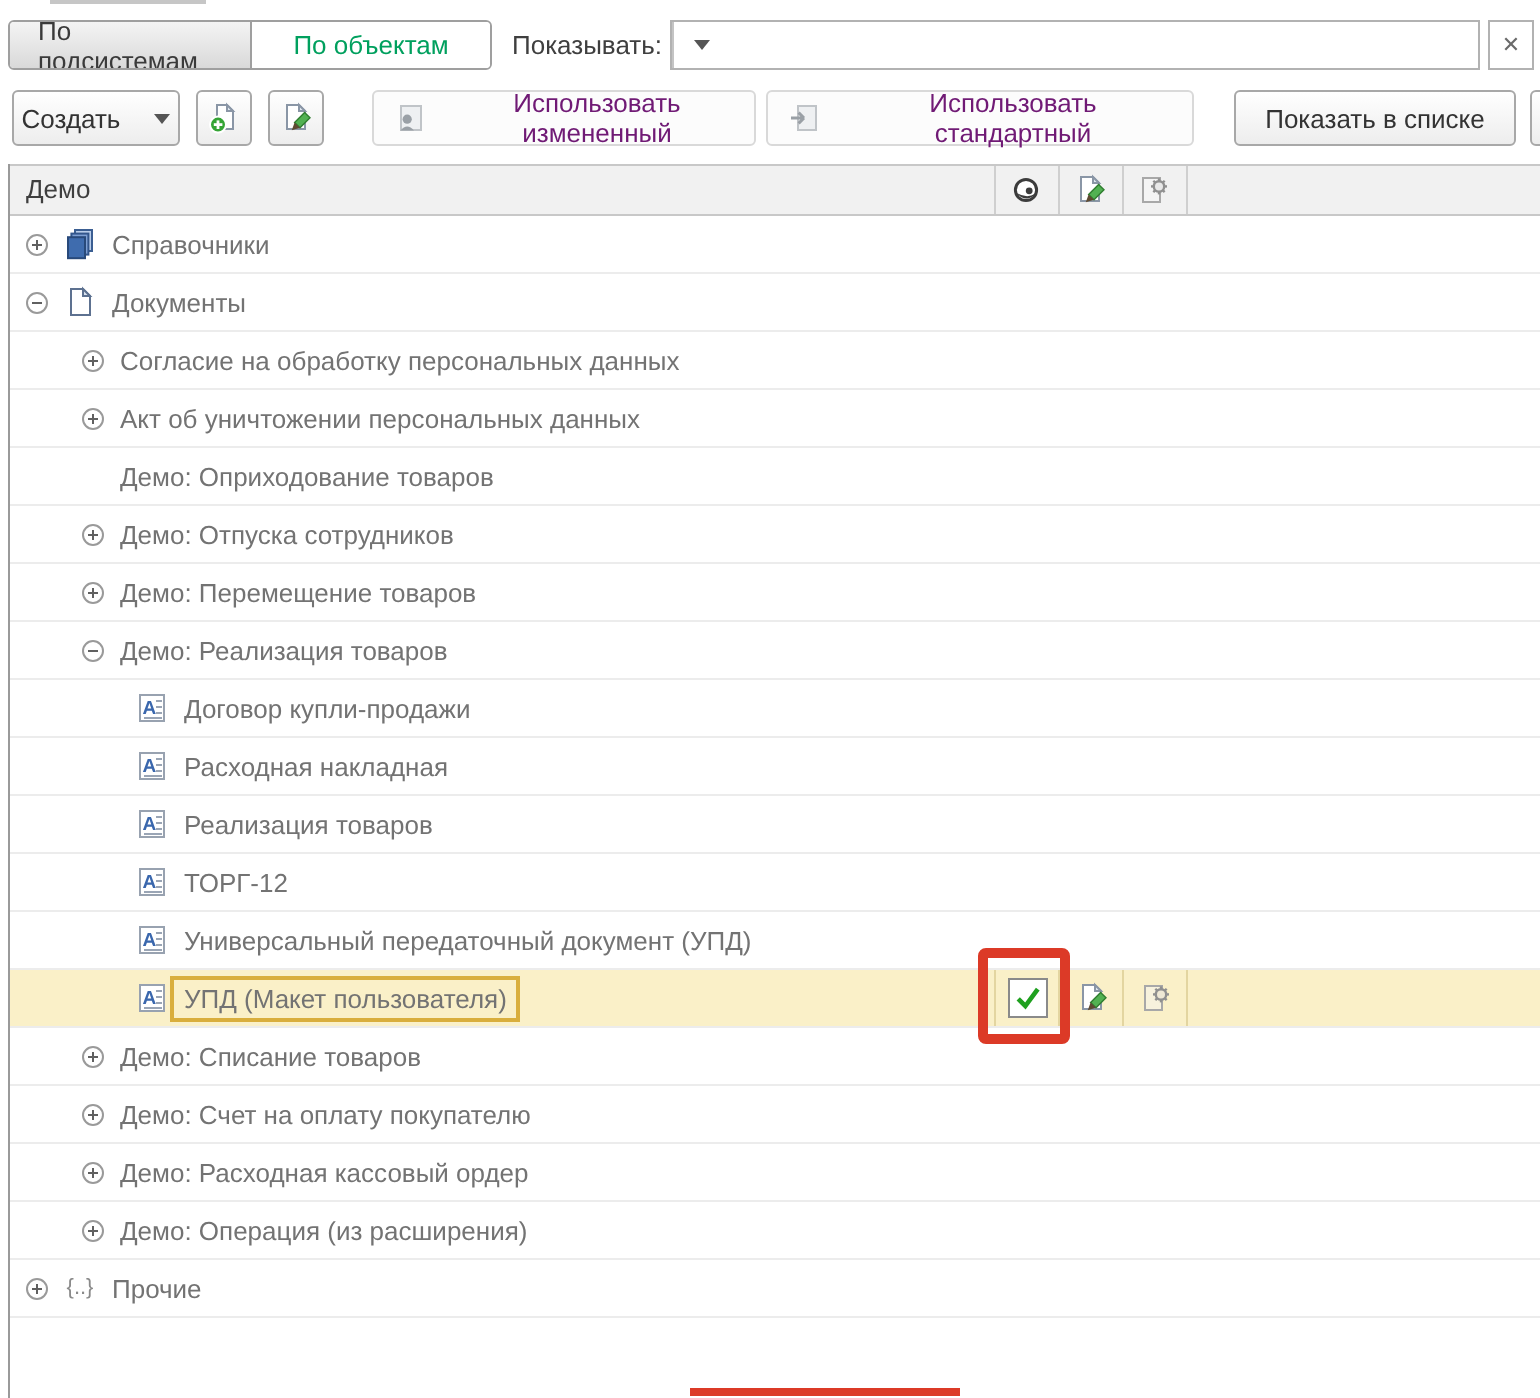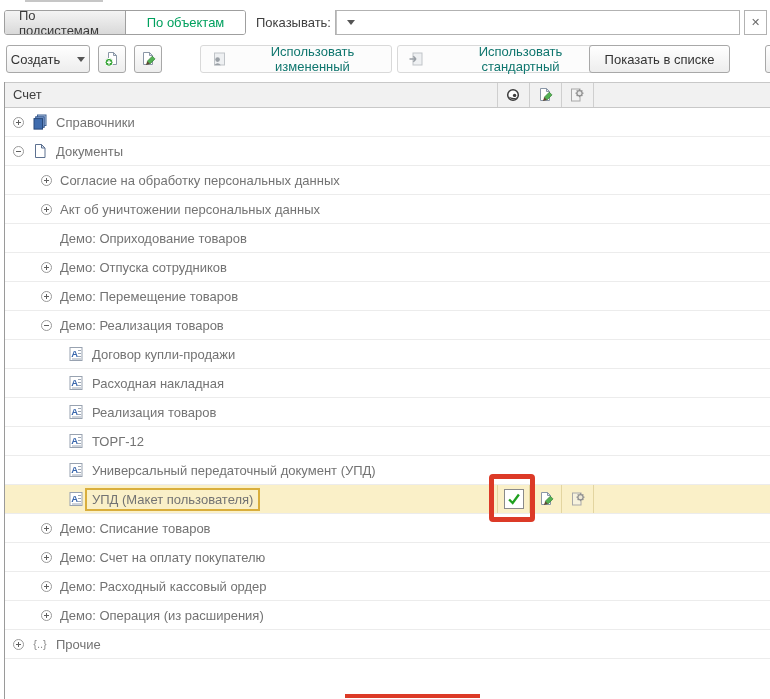--- a/index.html
+++ b/index.html
@@ -31,24 +31,24 @@
   .combo-clear::before { content:"\2715"; }
 
   
   .btn { position:absolute; top:45px; height:28px; display:flex; align-items:center; justify-content:center;
          gap:17px; border:1px solid #a8a8a8; border-radius:3px; background:linear-gradient(#ffffff,#ededed);
          color:#333; font-size:13px; padding:0 10px; }
   .btn-create { left:6px; width:84px; }
   .iconbtn { position:absolute; top:45px; width:28px; height:28px; border:1px solid #a8a8a8; border-radius:3px;
              background:linear-gradient(#ffffff,#ededed); display:flex; align-items:center; justify-content:center; }
   .ib-new { left:98px; } .ib-edit { left:134px; }
-  .btn-disabled { border-color:#d9d9d9; background:#fcfcfc; color:#0f766e; justify-content:flex-start; padding:0 10px;margin-left:14px; }
+  .btn-disabled { border-color:#d9d9d9; background:#fcfcfc; color:#701a75; justify-content:flex-start; padding:0 10px; }
   .btn-usemod { left:186px; width:192px; }
   .btn-usestd { left:383px; width:214px; }
-  .btn-showlist { left:589px; width:141px; }
+  .btn-showlist { left:617px; width:141px; }
   .btn-fragment { left:765px; width:10px; top:45px; height:28px; position:absolute;
                   border:1px solid #a8a8a8; border-radius:3px 0 0 3px; background:linear-gradient(#ffffff,#ededed); }
 
   
   .content-frame { position:absolute; left:4px; top:82px; width:766px; height:617px;
                    border-left:1px solid #9a9a9a; background:#fff; }
   .thead { position:absolute; left:5px; top:82px; width:765px; height:26px; background:#f1f1f1;
            border-top:1px solid #c8c8c8; border-bottom:1px solid #c8c8c8; }
   .thead-title { position:absolute; left:8px; top:0; line-height:24px; color:#3f3f3f; }
   .hsep { position:absolute; top:0; width:1px; height:24px; background:#cfcfcf; }
@@ -143,21 +143,21 @@
   <span>Использовать стандартный</span>
 </button>
 <button class="btn btn-showlist">
   <span>Показать в списке</span>
 </button>
 <div class="btn-fragment"></div>
 
 <div class="content-frame"></div>
 
 <div class="thead">
-  <div class="thead-title">Счет</div>
+  <div class="thead-title">Демо</div>
   <div class="hsep" style="left:492px"></div>
   <div class="hsep" style="left:524px"></div>
   <div class="hsep" style="left:556px"></div>
   <div class="hsep" style="left:588px"></div>
   <div class="hcell" style="left:500px">
     <svg width="16" height="16" viewBox="0 0 16 16">
       <circle cx="8" cy="8" r="5.3" fill="#fff" stroke="#3c3c3c" stroke-width="1.5"></circle>
       <path d="M3.6 9.6 A5.3 5.3 0 0 0 12.6 9.9 Q8.5 12.4 3.6 9.6 Z" fill="#3c3c3c"></path>
       <circle cx="9.6" cy="8.4" r="1.7" fill="#3c3c3c"></circle>
     </svg>
@@ -370,21 +370,21 @@
     <span class="lbl">Демо: Списание товаров</span>
   </div>
 
   <div class="trow l2">
     <span class="exp plus"></span>
     <span class="lbl">Демо: Счет на оплату покупателю</span>
   </div>
 
   <div class="trow l2">
     <span class="exp plus"></span>
-    <span class="lbl">Демо: Расходный кассовый ордер</span>
+    <span class="lbl">Демо: Расходная кассовый ордер</span>
   </div>
 
   <div class="trow l2">
     <span class="exp plus"></span>
     <span class="lbl">Демо: Операция (из расширения)</span>
   </div>
 
   <div class="trow l1">
     <span class="exp plus"></span>
     <span class="braces"></span>

